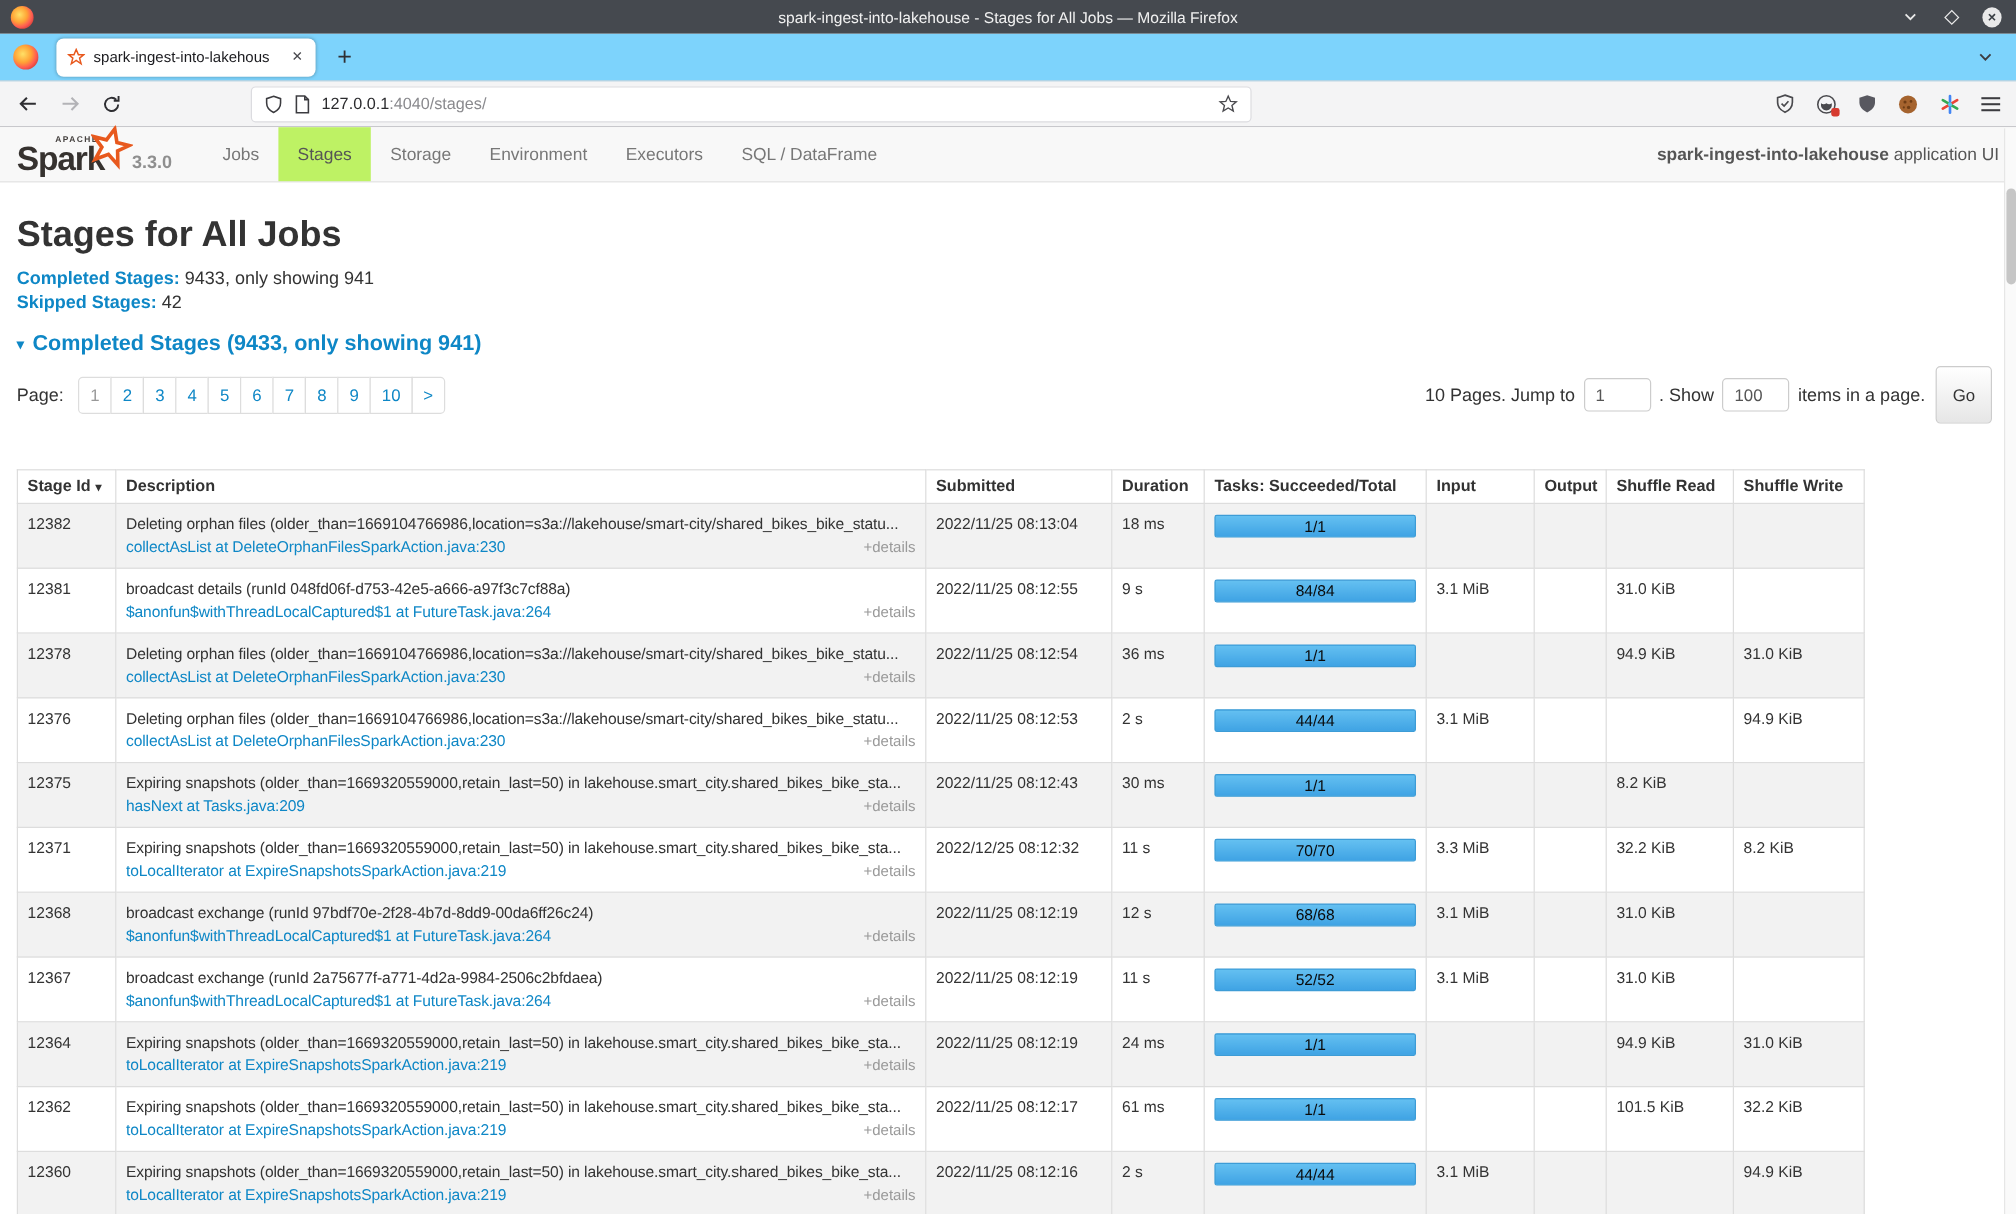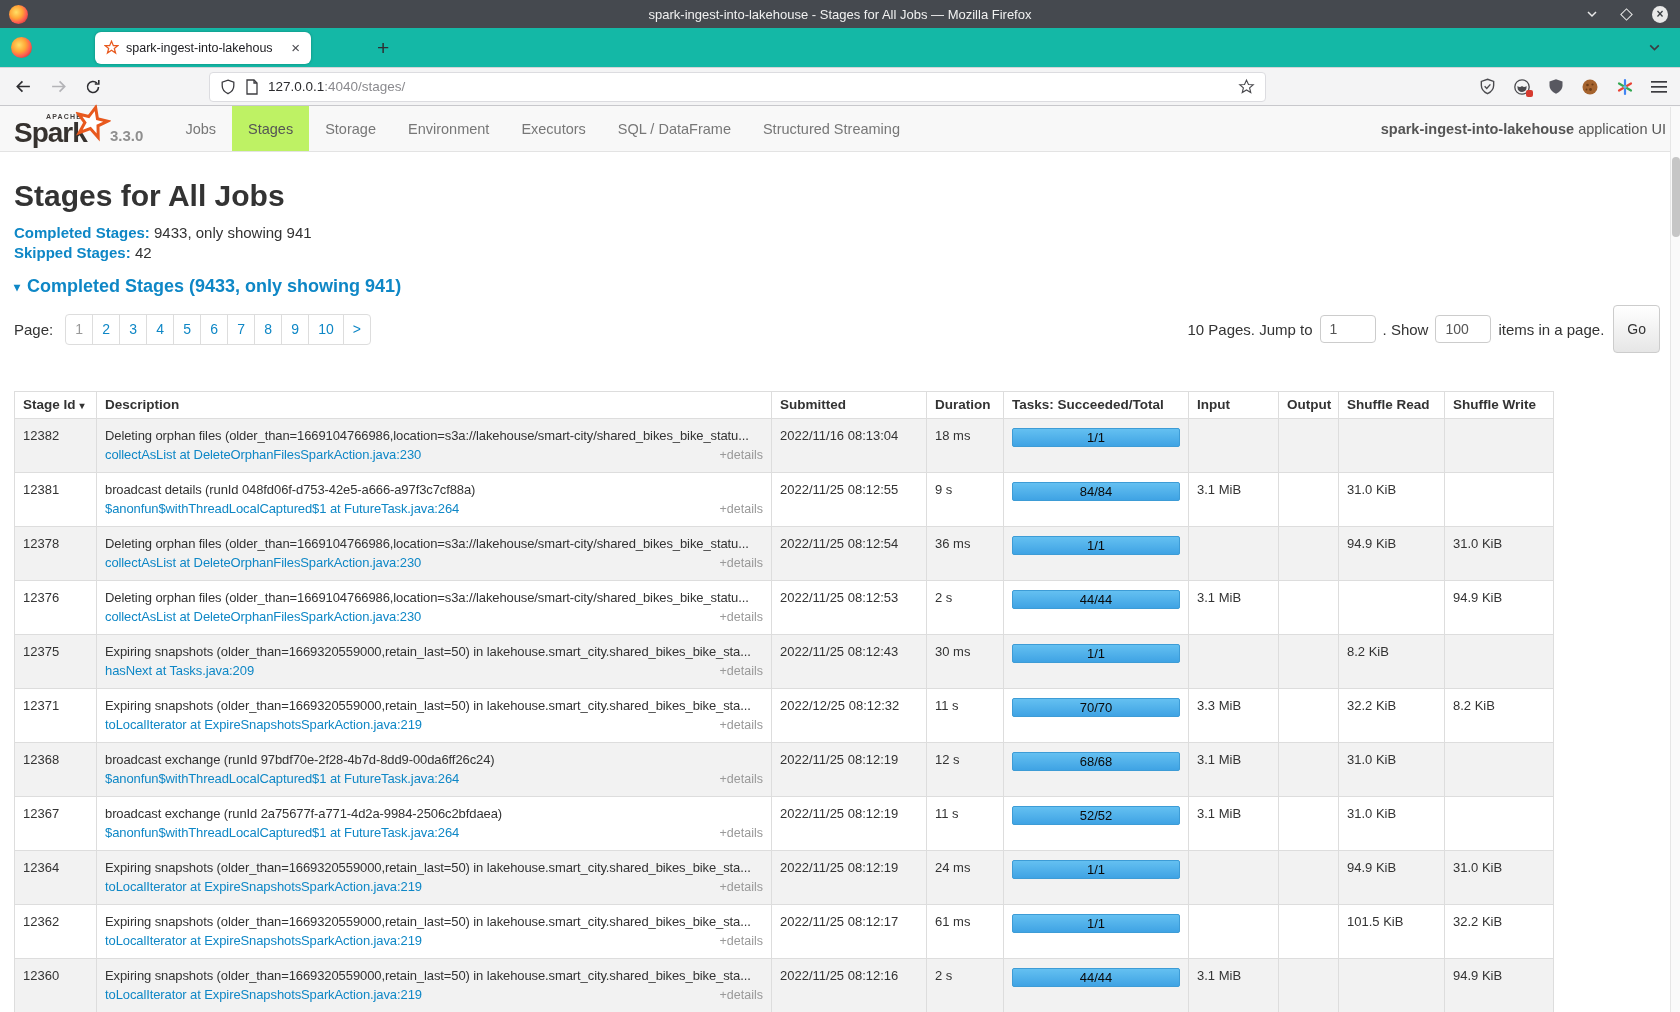--- a/index.html
+++ b/index.html
@@ -11,35 +11,35 @@
   .ff-logo { width:19px; height:19px; border-radius:50%; margin-left:9px; z-index:2;
     background: radial-gradient(circle at 38% 38%, #ffe066 0%, #ffa436 38%, #ff5b52 62%, #c4382f 85%, #8d1f3c 100%); }
   .titlebar-text { position:absolute; left:0; right:0; text-align:center; color:#f1f1f1; font-size:13px; }
   .win-controls { margin-left:auto; display:flex; align-items:center; gap:18px; margin-right:12px; z-index:2; }
   .win-btn { width:16px; height:16px; display:flex; align-items:center; justify-content:center; }
   .diamond { width:9px; height:9px; border:1.4px solid #e9e9e9; transform:rotate(45deg); }
   .close-circle { width:17px; height:17px; border-radius:50%; background:#e9e9e9; color:#3a3f44;
     font-size:12px; line-height:16px; text-align:center; font-weight:bold; }
 
   
-  .tabbar { height:40px; background:#14b8a6; display:flex; align-items:center; border-bottom:1px solid #d4d4d8;gap:48px; }
+  .tabbar { height:40px; background:#7dd3fc; display:flex; align-items:center; border-bottom:1px solid #d4d4d8; }
   .ff-logo-sm { width:21px; height:21px; border-radius:50%; margin-left:11px;
     background: radial-gradient(circle at 38% 38%, #ffe066 0%, #ffa436 38%, #ff5b52 62%, #c4382f 85%, #8d1f3c 100%); }
   .tab { margin-left:15px; width:216px; height:32px; background:#fff; border-radius:6px;
     box-shadow:0 0 3px rgba(0,0,0,.28); display:flex; align-items:center; padding:0 9px; }
   .tab-label { flex:1; margin-left:7px; font-size:12.5px; color:#1b1b1f; white-space:nowrap; overflow:hidden; }
   .tab-close { color:#4a4a4f; font-size:15px; padding:0 2px; }
   .newtab { margin-left:18px; font-size:21px; color:#2f2f33; font-weight:300; }
   .alltabs-chevron { margin-left:auto; margin-right:18px; }
 
   
   .toolbar { height:38px; background:#f4f4f5; border-bottom:1px solid #c8c8cc; display:flex; align-items:center; }
   .navbtn { margin-left:18px; display:flex; align-items:center; }
   .navbtn:first-child { margin-left:15px; }
-  .urlbar { margin-left:108px; width:1057px; height:30px; background:#fff; border:1px solid #dcdce0;
+  .urlbar { margin-left:108px; width:834px; height:30px; background:#fff; border:1px solid #dcdce0;
     border-radius:4px; display:flex; align-items:center; padding:0 10px; }
   .url-text { margin-left:9px; font-size:13.5px; color:#2b2b2e; white-space:nowrap; }
   .url-rest { color:#8a8a8e; }
   .url-star { margin-left:auto; }
   .ext-icons { margin-left:auto; margin-right:13px; display:flex; align-items:center; gap:17px; }
 
   
   .spark-navbar { height:46px; background:#f8f8f8; border-bottom:1px solid #e3e3e3; display:flex; align-items:stretch; }
   .spark-logo { position:relative; width:92px; margin-left:14px; flex:none; }
   .apache-word { position:absolute; top:7px; left:32px; font-size:7px; letter-spacing:1.2px; font-weight:bold; color:#45413f; }
@@ -224,21 +224,20 @@
     </svg>
   </div>
   <span class="spark-version">3.3.0</span>
   <div class="spark-nav">
       <div class="spark-nav-item">Jobs</div>
       <div class="spark-nav-item active">Stages</div>
       <div class="spark-nav-item">Storage</div>
       <div class="spark-nav-item">Environment</div>
       <div class="spark-nav-item">Executors</div>
       <div class="spark-nav-item">SQL / DataFrame</div>
-      <div class="spark-nav-item">Structured Streaming</div>
     </div>
   <div class="app-label"><b>spark-ingest-into-lakehouse</b><span> application UI</span></div>
 </div>
 
 <div class="content">
   <h1 class="page-title">Stages for All Jobs</h1>
 
   <div class="summary">
     <div class="summary-line">
       <a class="blue-label" href="#">Completed Stages:</a>
@@ -308,21 +307,21 @@
     <tbody>
         <tr>
           <td>12382</td>
           <td>
             <div class="cell-clip">Deleting orphan files (older_than=1669104766986,location=s3a://lakehouse/smart-city/shared_bikes_bike_statu...</div>
             <div class="desc-line2">
               <a class="stage-link" href="#">collectAsList at DeleteOrphanFilesSparkAction.java:230</a>
               <span class="details-toggle">+details</span>
             </div>
           </td>
-          <td>2022/11/16 08:13:04</td>
+          <td>2022/11/25 08:13:04</td>
           <td>18 ms</td>
           <td>
             <div class="task-bar">1/1</div>
           </td>
           <td></td>
           <td></td>
           <td></td>
           <td></td>
         </tr>
         <tr>

